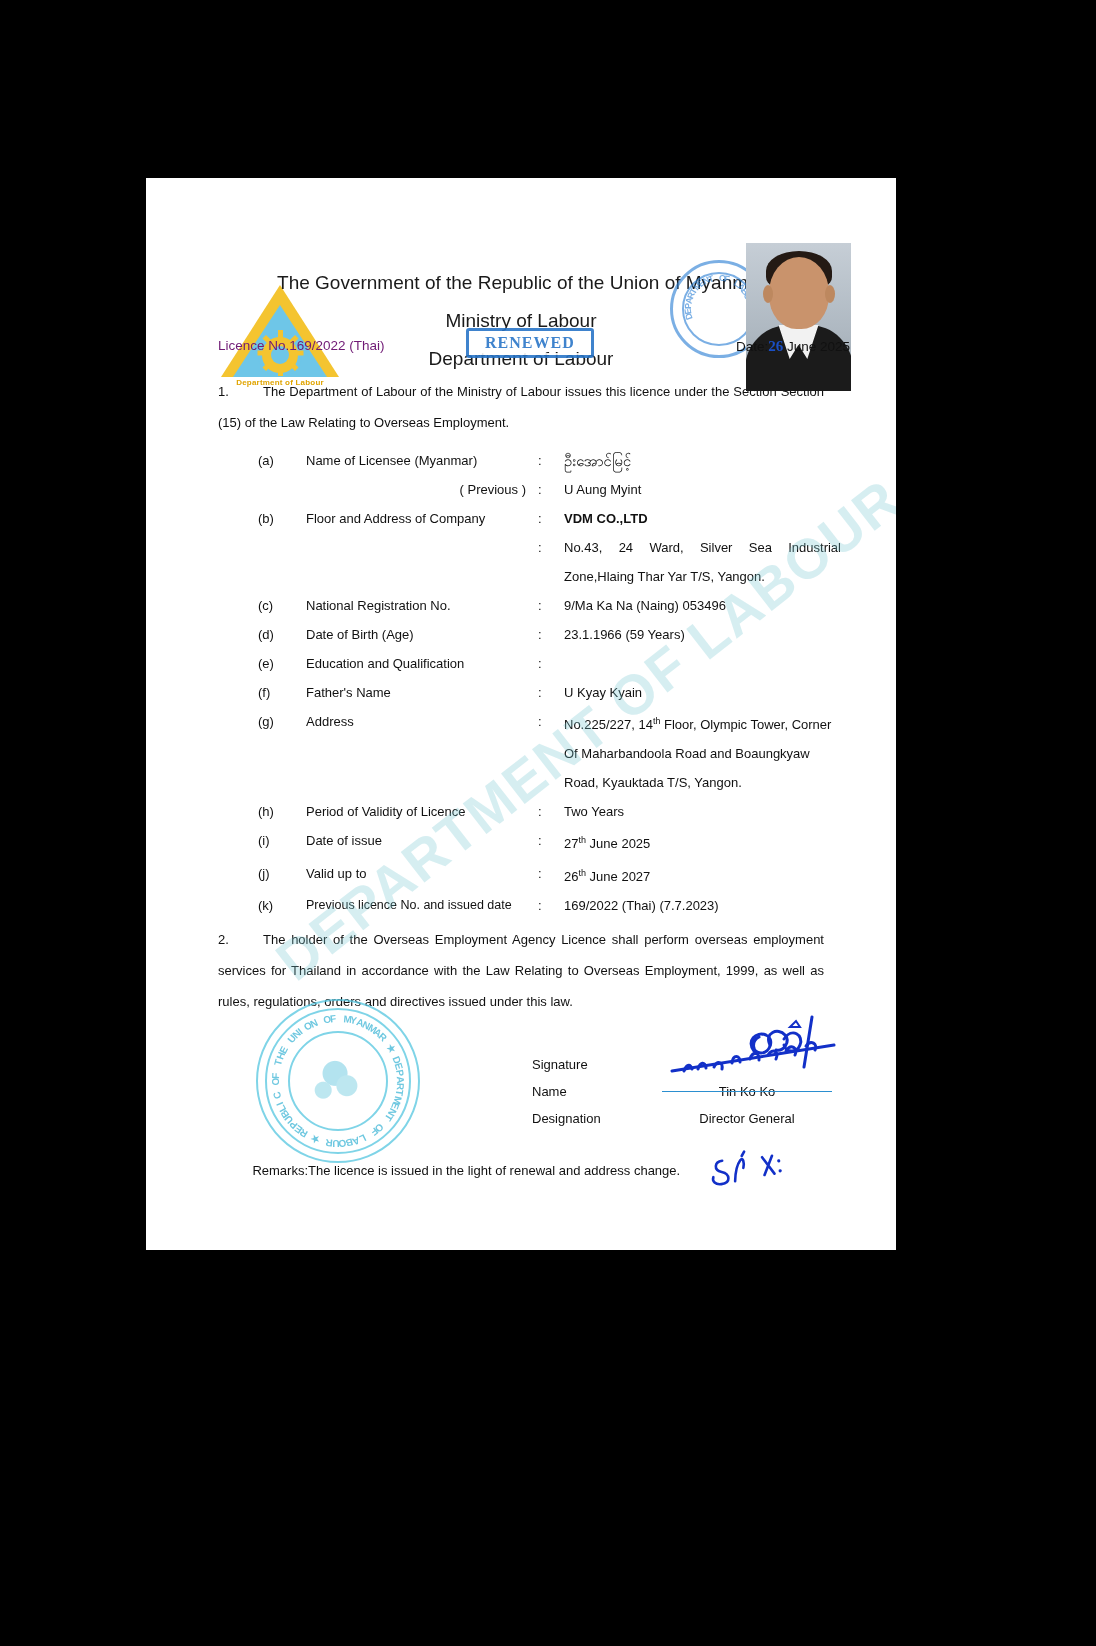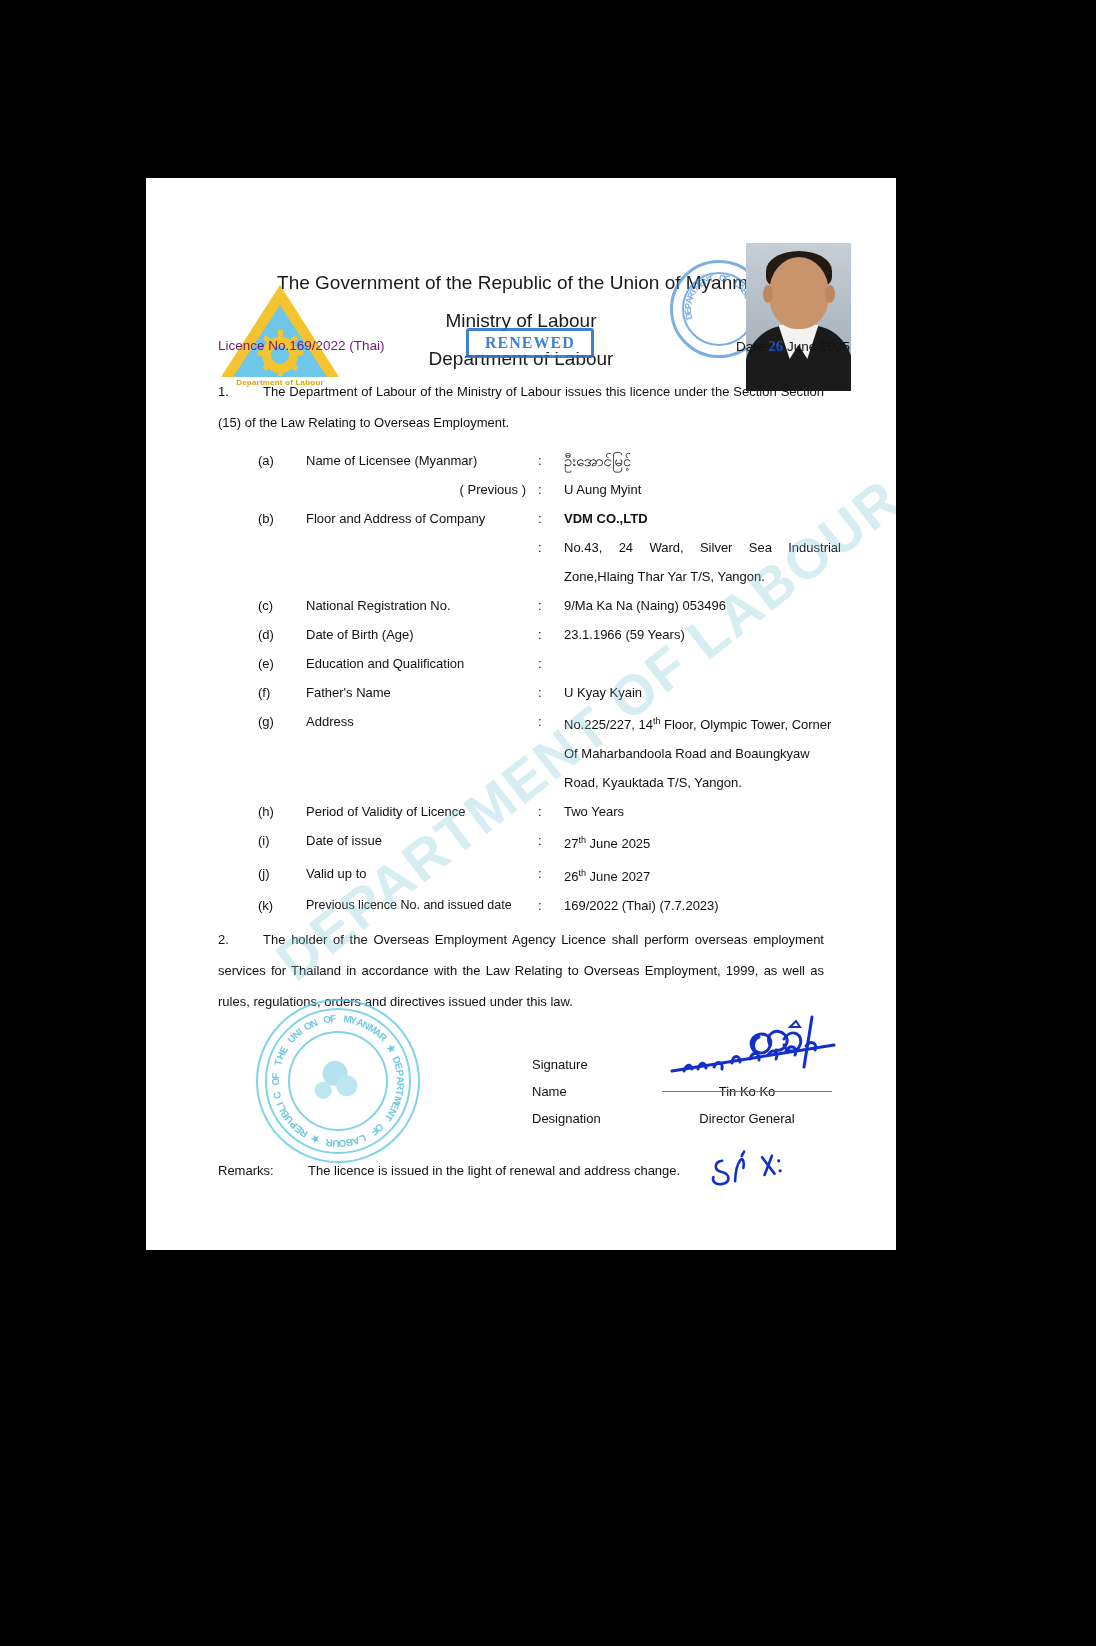--- a/index.html
+++ b/index.html
@@ -85,21 +85,21 @@
   .sealtxt{position:absolute;left:0;top:0;width:100%;height:100%;font-size:10px;font-weight:bold;color:#3fb6d6;}
   .sealtxt span{position:absolute;left:50%;top:50%;transform-origin:0 0;}
   .sealcrest{position:absolute;left:50%;top:50%;width:74px;height:56px;margin:-30px 0 0 -37px;
       border-radius:6px;background:
         radial-gradient(circle at 30% 70%, #9fdcea 0 8px, transparent 9px),
         radial-gradient(circle at 62% 62%, #9fdcea 0 10px, transparent 11px),
         radial-gradient(circle at 46% 40%, #8fd6e8 0 12px, transparent 13px);
       opacity:.9;}
 
   .remarks{margin:2px 72px 0 72px;position:relative;font-size:13px;color:#111;}
-  .remarks .rk{display:inline-block;width:90px;}
+  .remarks .rk{display:inline-block;width:90px;text-align:right;}
   .remarks .initial{position:absolute;left:492px;top:-14px;color:#1230c8;font-family:"Liberation Serif",serif;
       font-size:22px;font-weight:bold;transform:rotate(-8deg);}
 
   
   .wm{position:absolute;left:0;top:0;width:750px;height:1072px;pointer-events:none;overflow:hidden;}
   .wm .t{position:absolute;left:70px;top:560px;width:640px;text-align:center;
       font-size:56px;font-weight:bold;color:rgba(120,200,210,.30);
       transform:rotate(-38deg);white-space:nowrap;letter-spacing:2px;}
 
   

